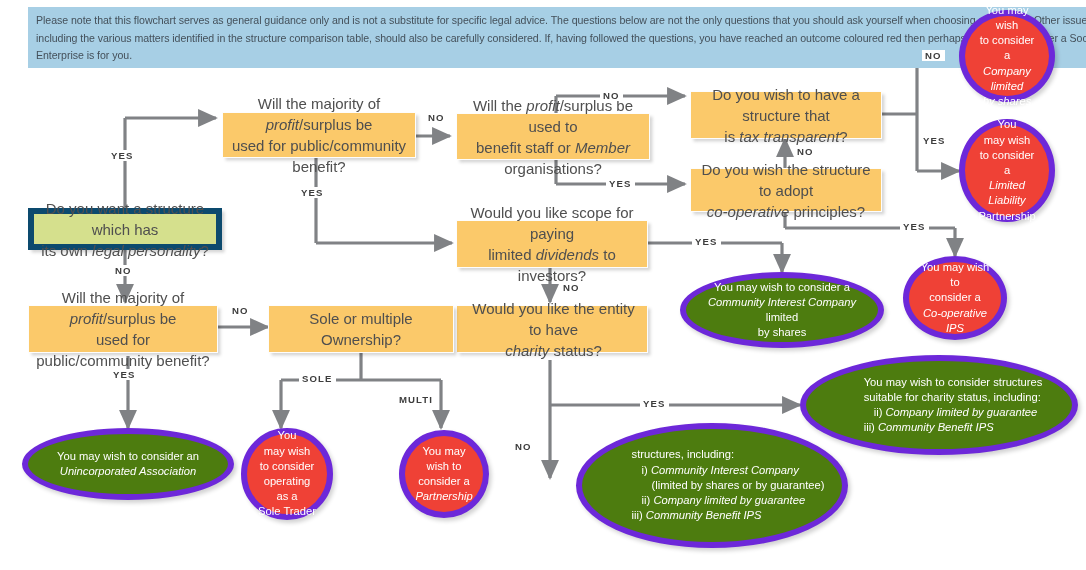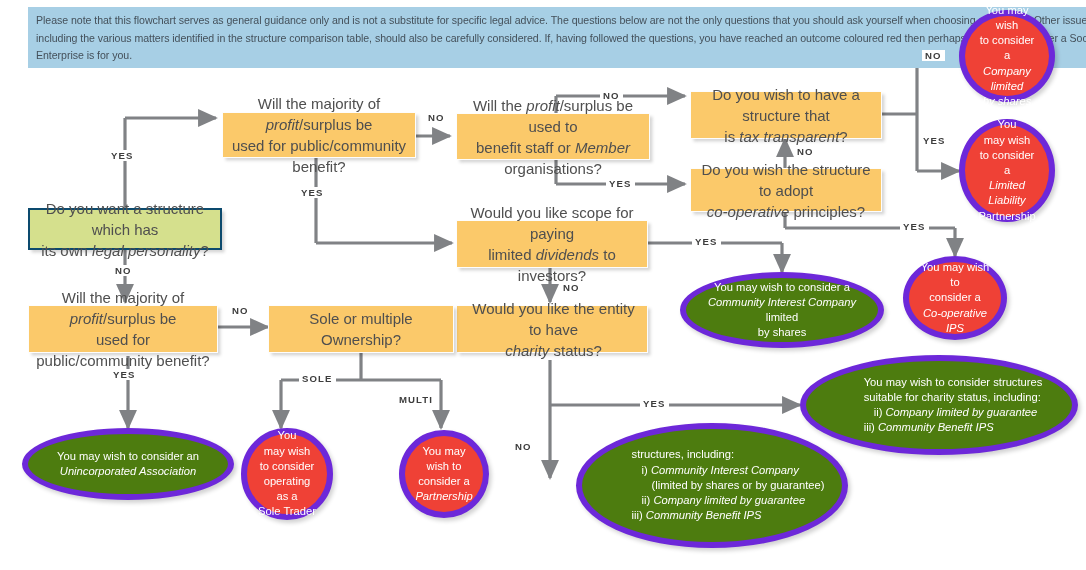--- a/index.html
+++ b/index.html
@@ -26,21 +26,21 @@
   .node{
     position:absolute;box-sizing:border-box;
     display:flex;align-items:center;justify-content:center;
     text-align:center;
     font-size:15px;line-height:21px;
     color:#4f4f4f;
     padding:3px 7px;
     box-shadow:2.5px 2.5px 3px rgba(0,0,0,0.17);
   }
   .node.orange{background:#fbc96a;border:1px solid #fdfdfd;}
-  .node.green{background:#d5e08d;border:2px solid #0c4a6e;text-align:center;}
+  .node.green{background:#d5e08d;border:6px solid #0c4a6e;text-align:center;}
 
   
   .ell{
     position:absolute;box-sizing:border-box;
     border-radius:50%;
     display:flex;align-items:center;justify-content:center;
     text-align:center;
     color:#ffffff;
     font-size:11.2px;line-height:15.2px;
     padding:6px 10px;

